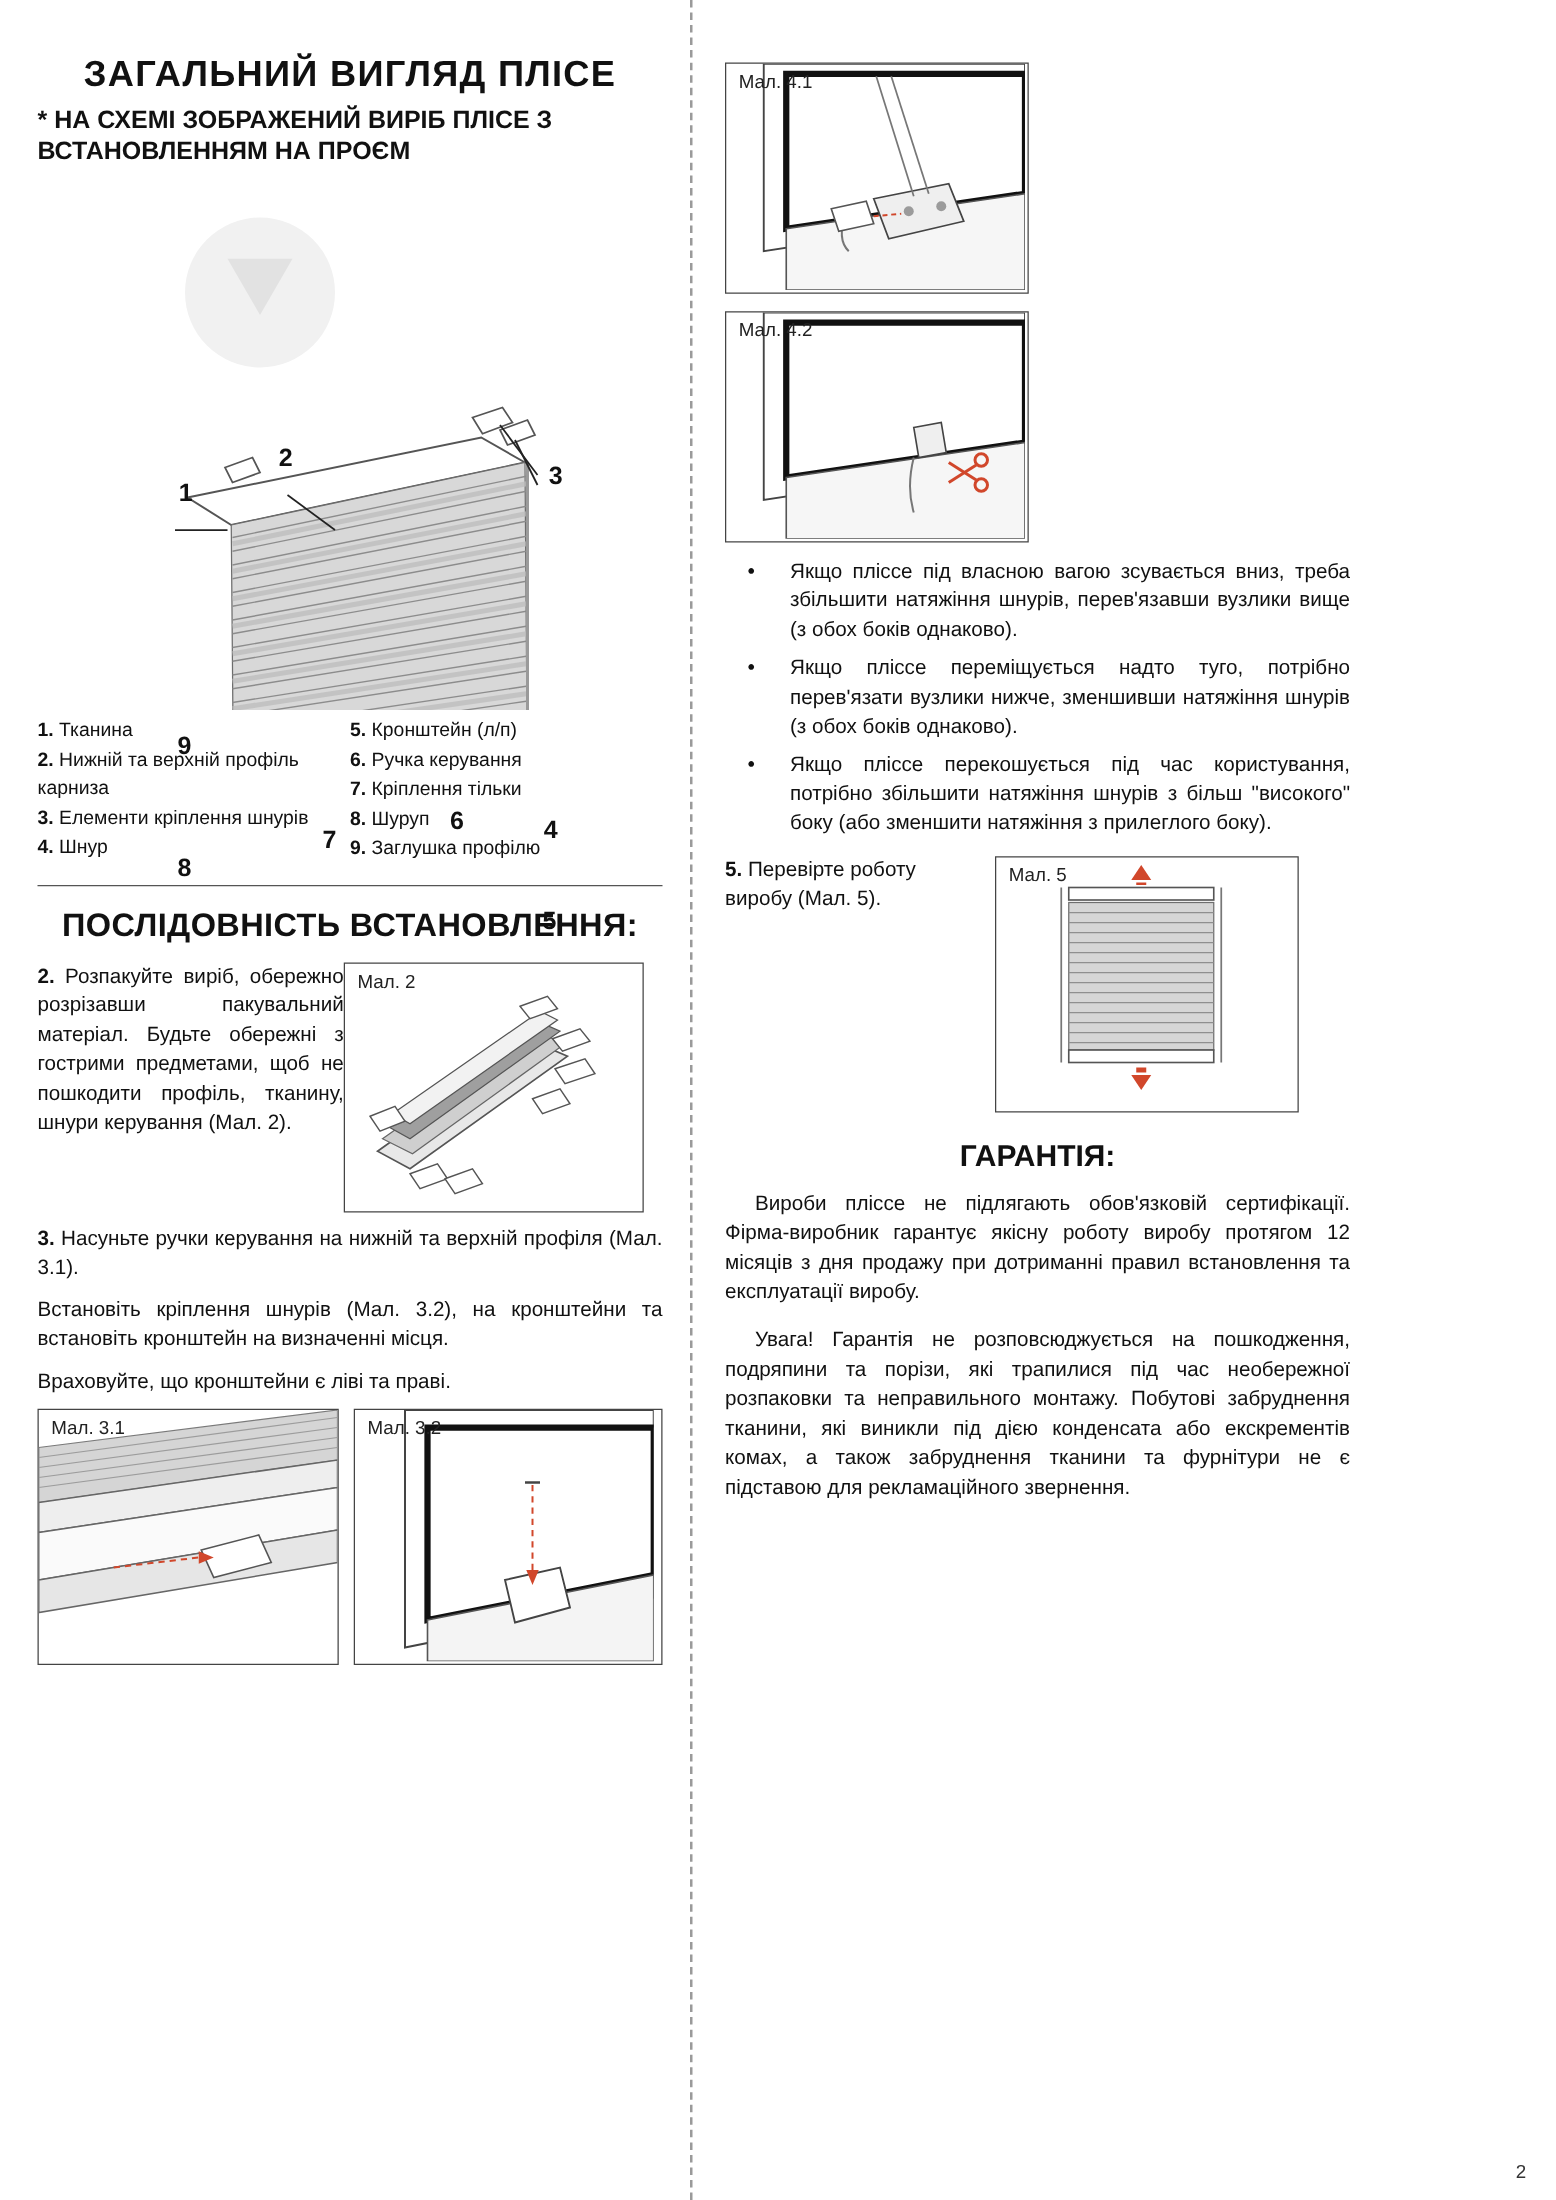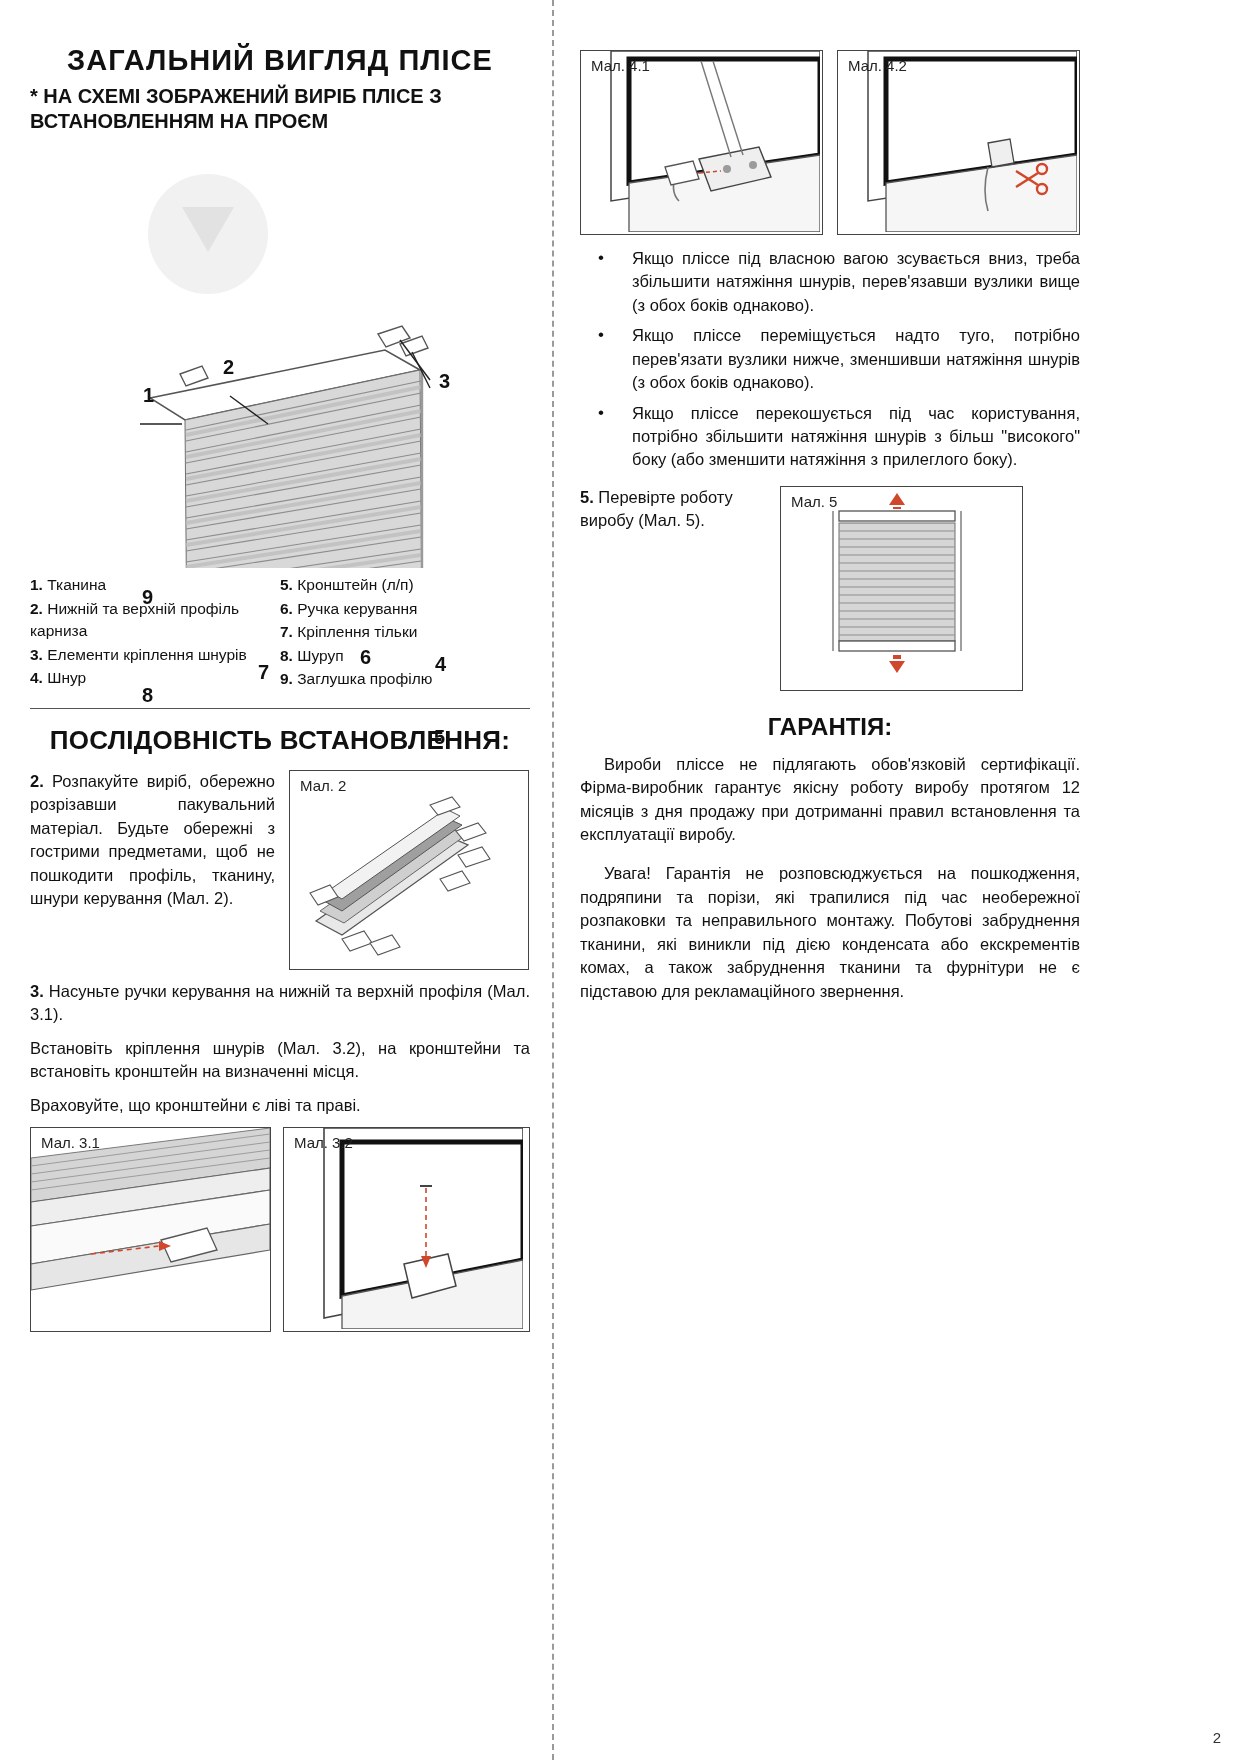--- a/index.html
+++ b/index.html
@@ -125,21 +125,20 @@
   p.para {
     font-size: 16.5px;
     line-height: 1.42;
     margin: 0 0 10px 0;
     text-align: justify;
   }
   p.para b { font-weight: bold; }
 
   .step2-wrap {
     display: flex;
-    gap: 14px;
     align-items: flex-start;
   }
   .step2-text { width: 245px; }
   .fig {
     border: 1.5px solid #444;
     background: #fff;
     position: relative;
     box-sizing: border-box;
   }
   .fig-label {
@@ -154,20 +153,21 @@
     display: flex;
     gap: 12px;
     margin-top: 10px;
   }
 
   
   .right-figs {
     display: flex;
     gap: 14px;
     margin-top: 10px;
+    flex-direction: column;
   }
 
   ul.bullets {
     margin: 12px 0 0 0;
     padding-left: 0;
     list-style: none;
   }
   ul.bullets li {
     position: relative;
     padding-left: 52px;
@@ -179,20 +179,21 @@
   ul.bullets li:before {
     content: "\2022";
     position: absolute;
     left: 18px;
     top: -1px;
     font-size: 17px;
   }
 
   .step5-wrap {
     display: flex;
+    gap: 16px;
     align-items: flex-start;
     margin-top: 14px;
   }
   .step5-text {
     width: 200px;
     font-size: 16.5px;
     line-height: 1.4;
   }
 
   h2.warranty {

